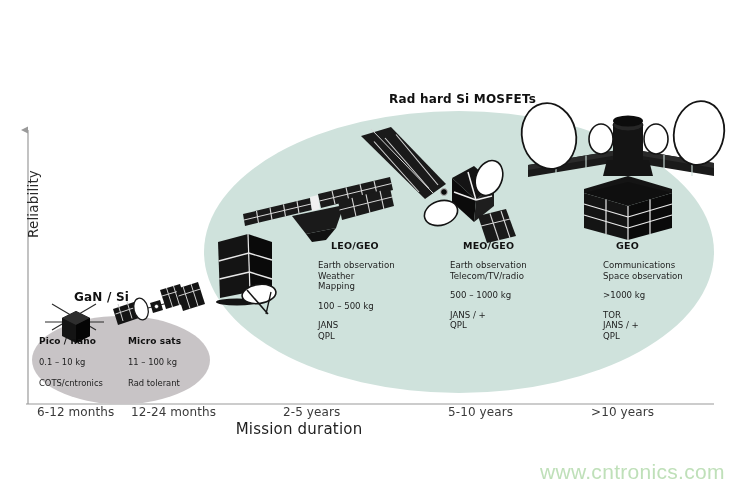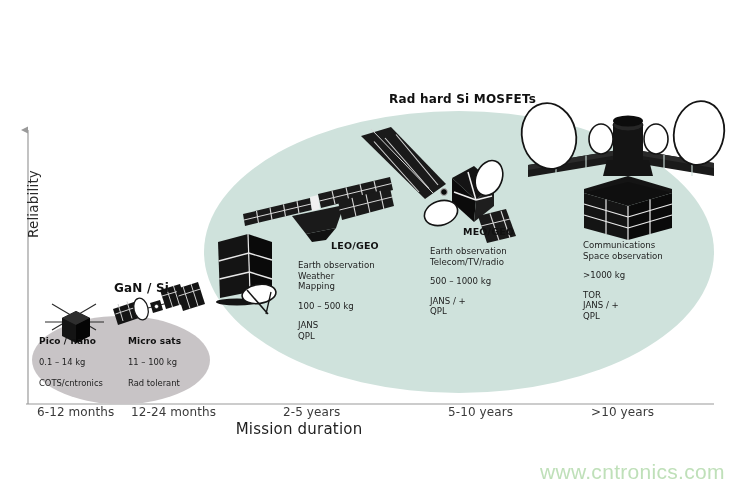--- a/index.html
+++ b/index.html
@@ -24,30 +24,30 @@
   .tick-label{
     position:absolute;top:405px;font-size:12px;color:#3a3a3a;
     white-space:nowrap;letter-spacing:.1px;
   }
 
   
   .region-title{
     position:absolute;font-size:12px;font-weight:bold;color:#111;
     white-space:nowrap;letter-spacing:.2px;
   }
-  #title-gan{left:74px;top:281px;margin-left:40px;}
+  #title-gan{left:74px;top:290px;}
   #title-radhard{left:389px;top:92px;}
 
   
   .col{position:absolute;width:135px;}
   .col .col-head{font-size:9.5px;font-weight:bold;color:#111;letter-spacing:.2px;margin-bottom:9px;margin-left:33px;}
   .col .blk{font-size:8.6px;line-height:10.6px;color:#1d1d1d;margin-bottom:9px;}
-  .col .blk div{white-space:nowrap;}
+  .col .blk div{white-space:nowrap;margin-left:20px;}
   #col-leo{left:298px;top:240px;}
-  #col-meo{left:430px;top:226px;}
+  #col-meo{left:430px;top:240px;}
   #col-geo{left:583px;top:240px;}
 
   
   .gcol{position:absolute;width:86px;}
   .gcol .gh{font-size:9px;font-weight:bold;color:#111;white-space:nowrap;margin-bottom:11px;letter-spacing:.1px;}
   .gcol .gl{font-size:8.4px;color:#1d1d1d;white-space:nowrap;margin-bottom:11px;}
   #gcol-pico{left:39px;top:336px;}
   #gcol-micro{left:128px;top:336px;}
 
   
@@ -249,21 +249,21 @@
   <div class="tick-label" style="left:131px">12-24 months</div>
   <div class="tick-label" style="left:283px">2-5 years</div>
   <div class="tick-label" style="left:448px">5-10 years</div>
   <div class="tick-label" style="left:591px">&gt;10 years</div>
 
   <div class="region-title" id="title-gan">GaN / Si</div>
   <div class="region-title" id="title-radhard">Rad hard Si MOSFETs</div>
 
   <div class="gcol" id="gcol-pico">
     <div class="gh">Pico / nano</div>
-    <div class="gl">0.1 – 14 kg</div>
+    <div class="gl">0.1 – 10 kg</div>
     <div class="gl">COTS/cntronics</div>
   </div>
   <div class="gcol" id="gcol-micro">
     <div class="gh">Micro sats</div>
     <div class="gl">11 – 100 kg</div>
     <div class="gl">Rad tolerant</div>
   </div>
 
   <div class="col" id="col-leo">
     <div class="col-head">LEO/GEO</div>
@@ -290,20 +290,21 @@
     <div class="blk">
       <div>500 – 1000 kg</div>
     </div>
     <div class="blk">
       <div>JANS / +</div>
       <div>QPL</div>
     </div>
   </div>
 
   <div class="col" id="col-geo">
+    <div class="col-head">GEO</div>
     <div class="blk">
       <div>Communications</div>
       <div>Space observation</div>
     </div>
     <div class="blk">
       <div>&gt;1000 kg</div>
     </div>
     <div class="blk">
       <div>TOR</div>
       <div>JANS / +</div>

